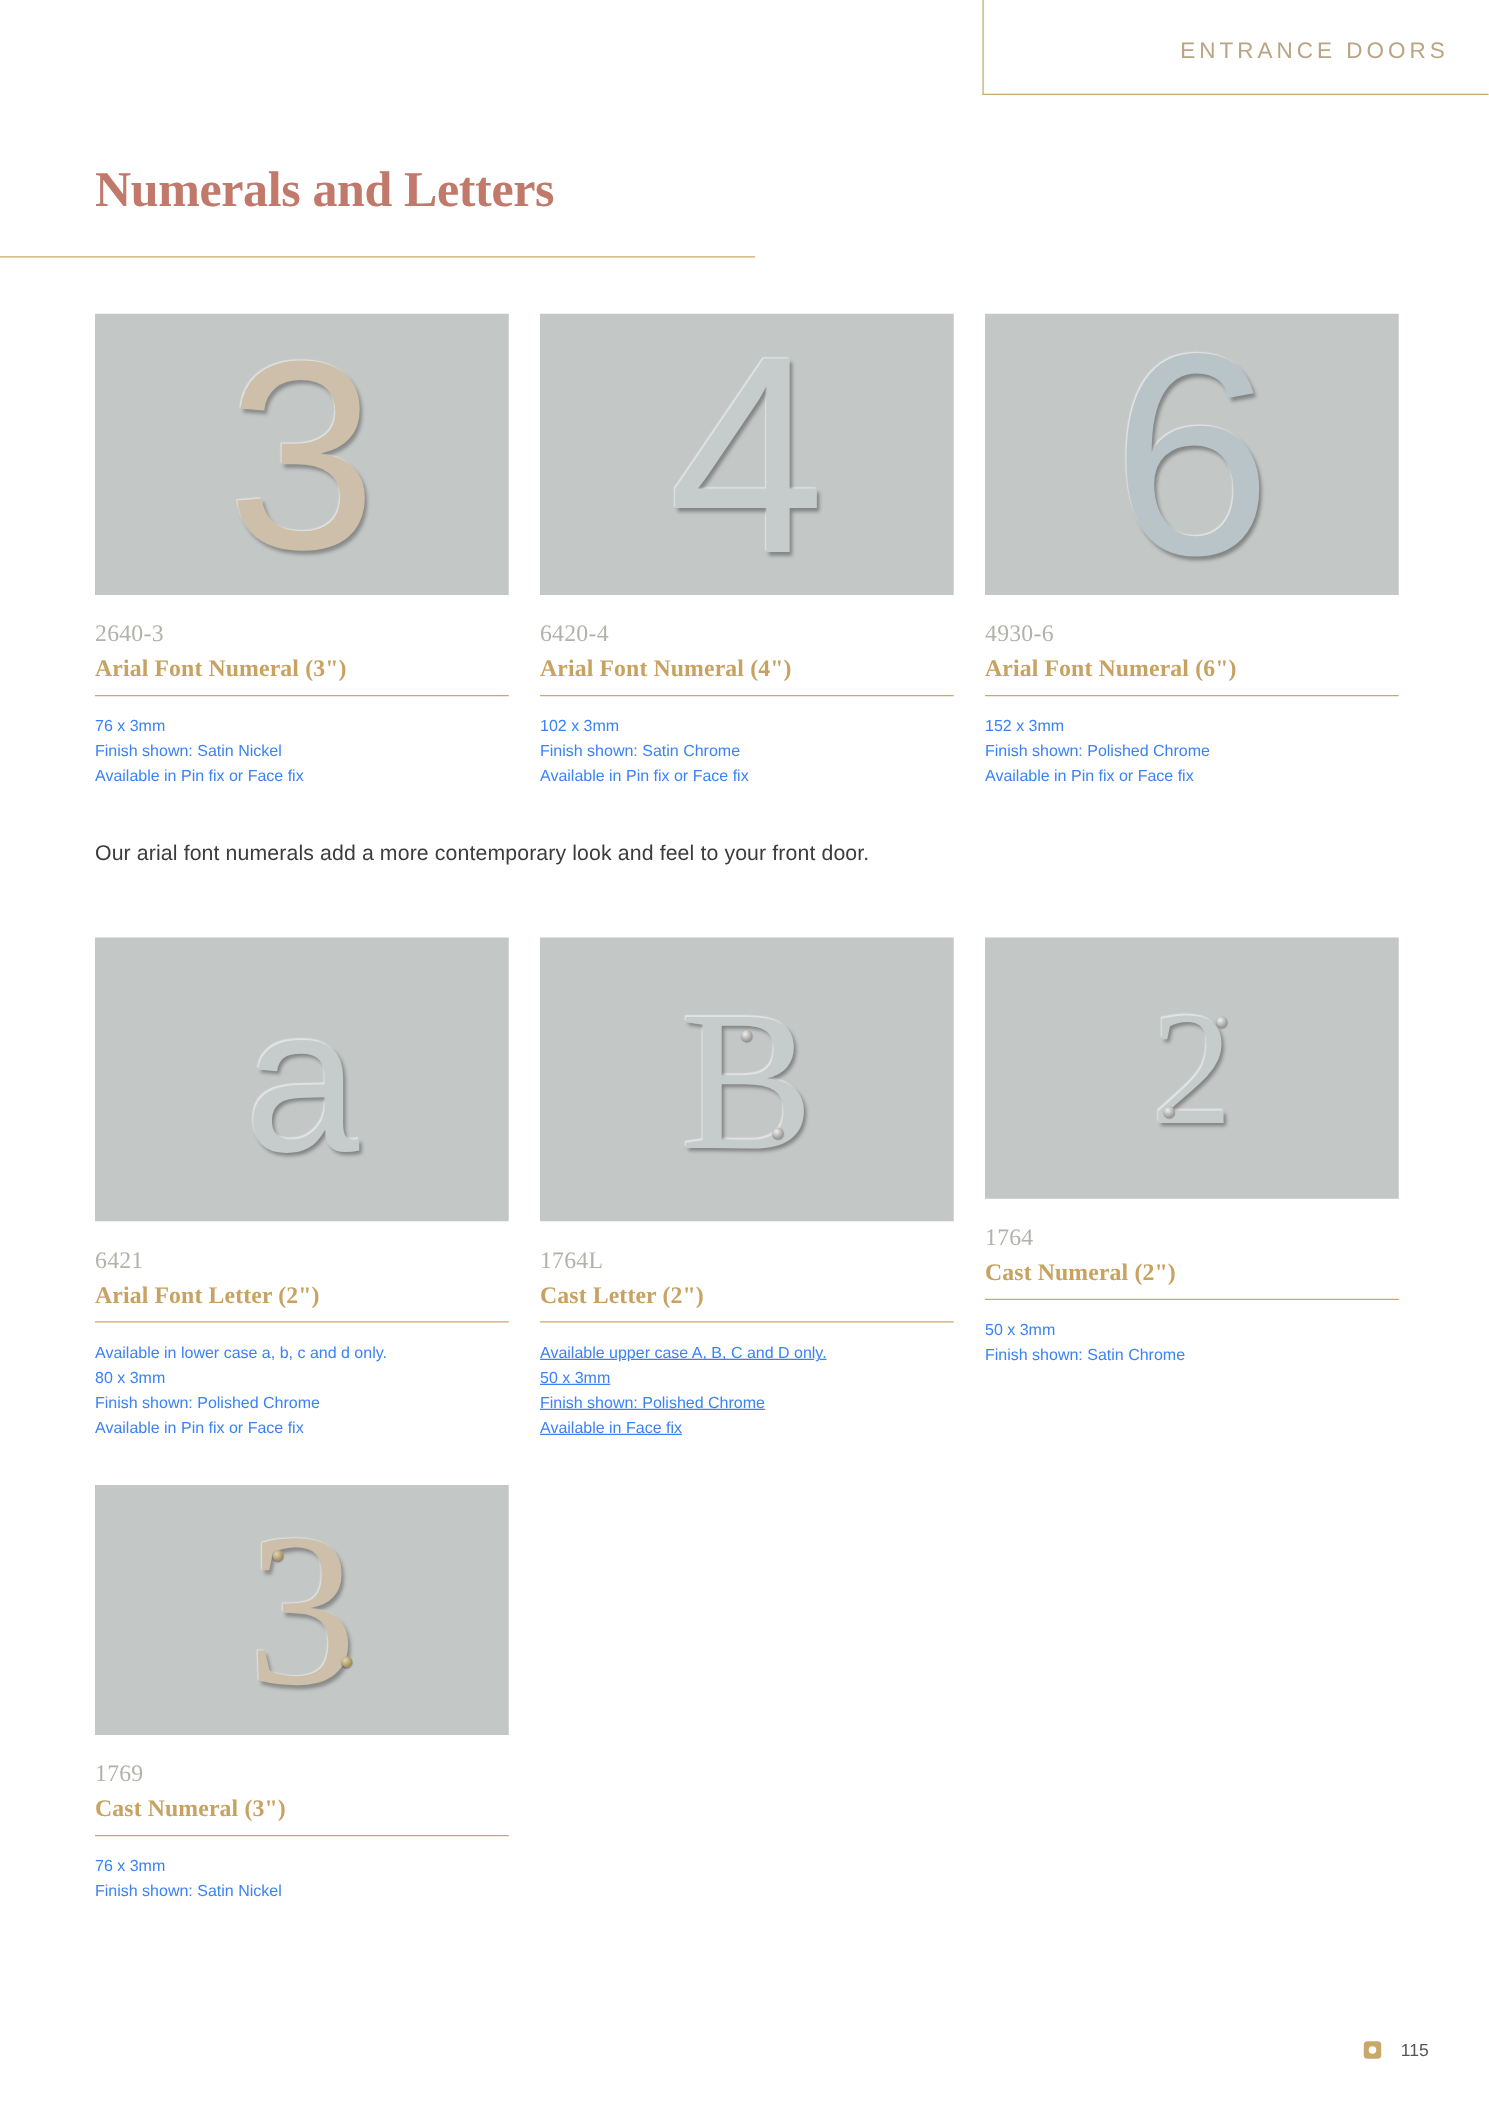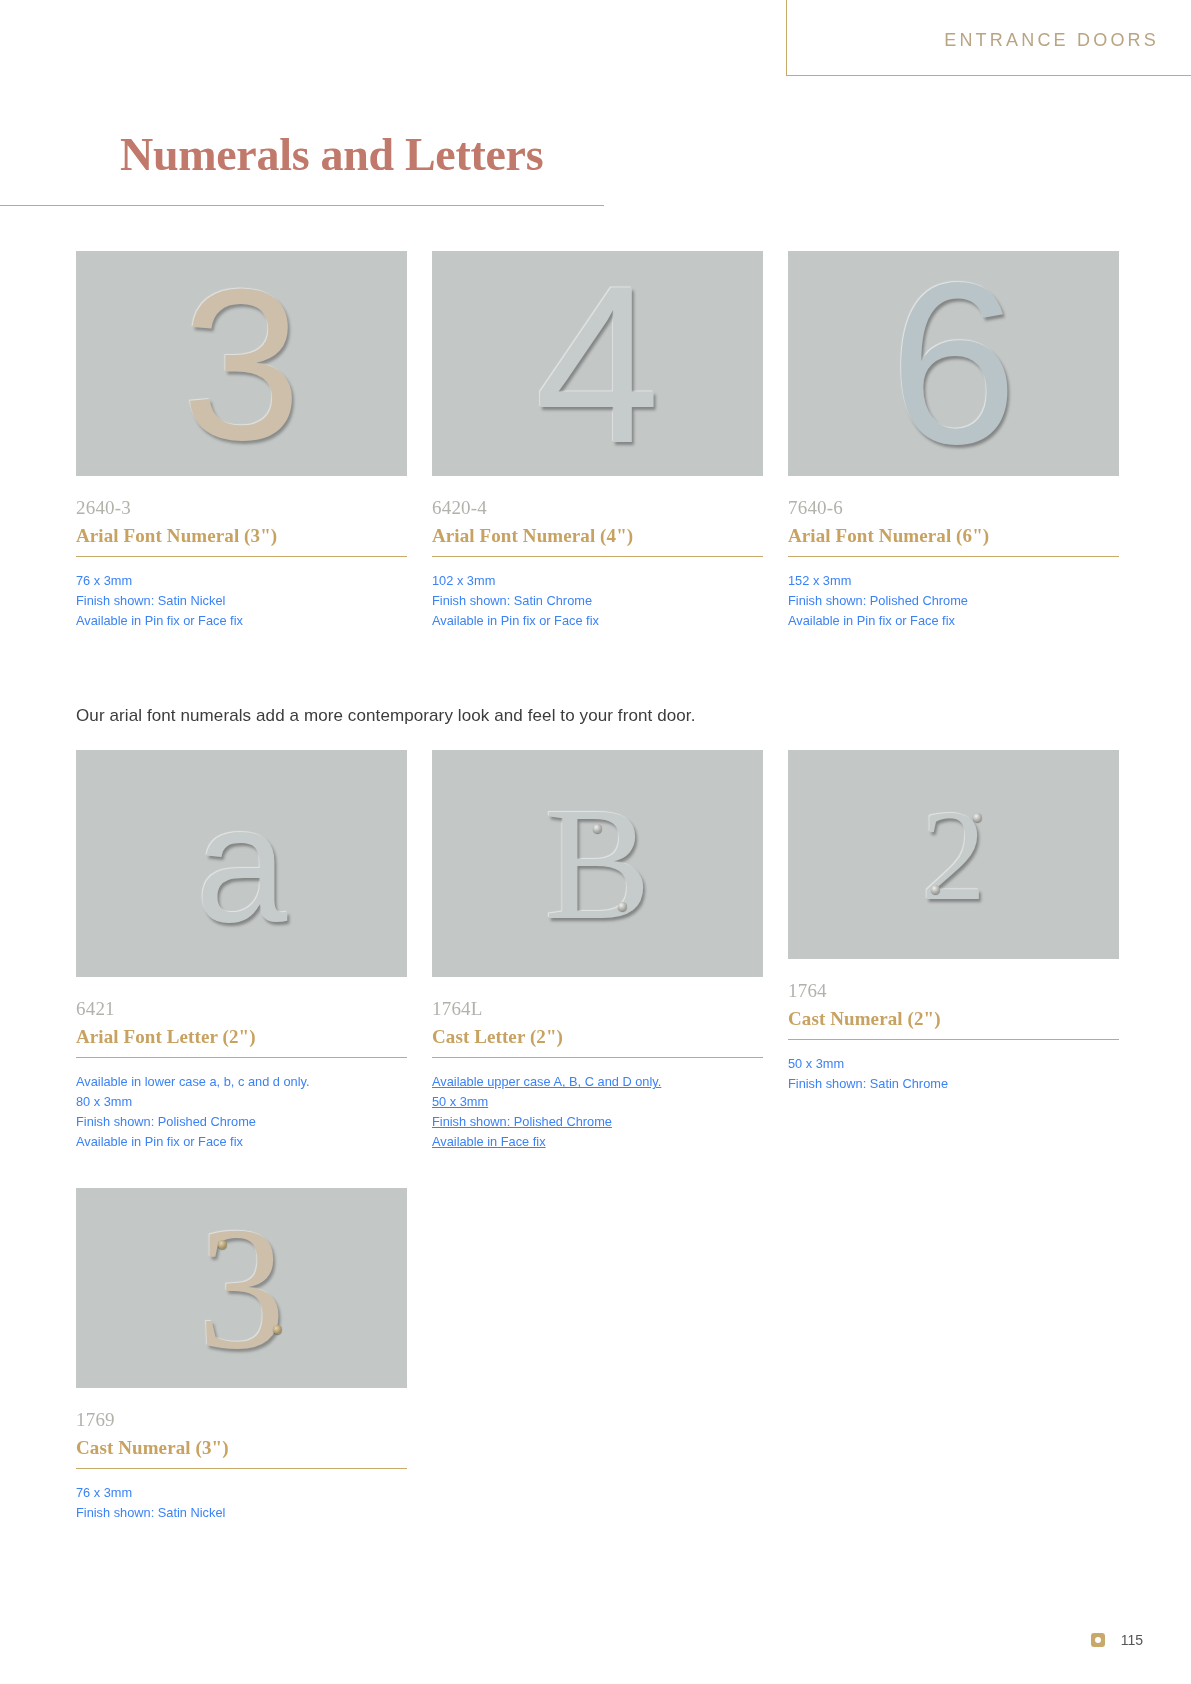--- a/index.html
+++ b/index.html
@@ -37,24 +37,23 @@
     font-family: "Liberation Sans", sans-serif;
   }
 
   
   .page-title {
     position: absolute;
     top: 128px;
     left: 76px;
     font-family: "Liberation Serif", serif;
     font-weight: bold;
-    font-size: 46px;
+    font-size: 40px;
     color: #c0796a;
     letter-spacing: -0.3px;
-    margin-left: 44px;
   }
   .title-rule {
     position: absolute;
     top: 205px;
     left: 0px;
     width: 604px;
     height: 1px;
     background: #c9a96a;
   }
 
@@ -148,21 +147,21 @@
   .specs {
     margin-top: 14px;
     font-size: 12.8px;
     line-height: 1.55;
     color: #3b82f6;
   }
 
   .caption {
     position: absolute;
     left: 76px;
-    top: 706px;
+    top: 673px;
     font-size: 17px;
     color: #3c3c3c;
     letter-spacing: 0.1px;
   }
 
   
   .footer {
     position: absolute;
     right: 48px;
     bottom: 36px;
@@ -225,21 +224,21 @@
       <div class="name">Arial Font Numeral (4")</div>
       <div class="specs" style="white-space:pre-line;">102 x 3mm
 Finish shown: Satin Chrome
 Available in Pin fix or Face fix</div>
     </div>
 
     <div class="cell">
       <div class="photo">
         <div class="glyph chromeblue" style="font-size:230px;">6</div>
       </div>
-      <div class="code">7640-6</div>
+      <div class="code">4930-6</div>
       <div class="name">Arial Font Numeral (6")</div>
       <div class="specs" style="white-space:pre-line;">152 x 3mm
 Finish shown: Polished Chrome
 Available in Pin fix or Face fix</div>
     </div>
 
   </div>
 
   <div class="row" style="margin-top:120px;">
 

